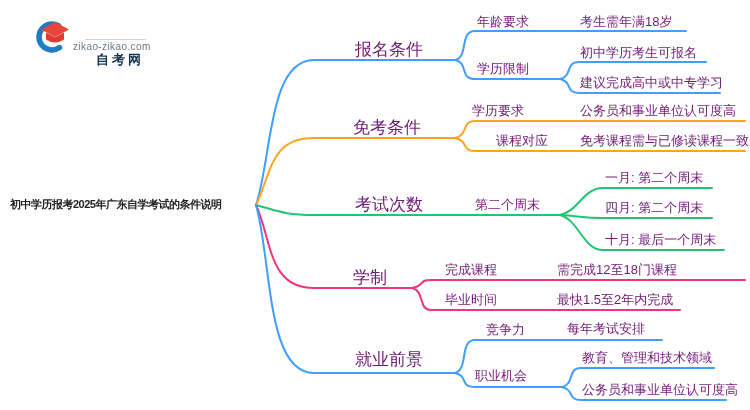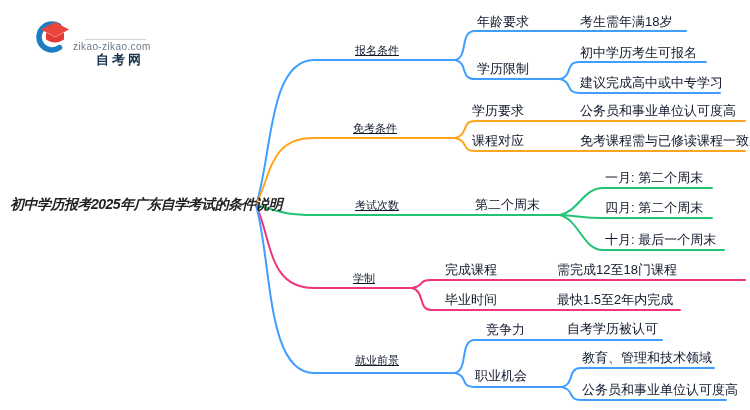--- a/index.html
+++ b/index.html
@@ -2,25 +2,25 @@
 <html><head>
 <meta charset="utf-8">
 <style>
   html,body{margin:0;padding:0;background:#fff;}
   .stage{
     position:relative;width:750px;height:410px;background:#ffffff;overflow:hidden;
     font-family:"Liberation Sans",sans-serif;color:#333;
   }
   .lines{position:absolute;left:0;top:0;width:750px;height:410px;}
   .node{
-    position:absolute;font-size:13px;line-height:16px;color:#0f172a;
+    position:absolute;font-size:13px;line-height:16px;color:#701a75;
     white-space:nowrap;cursor:default;
   }
-  .node.lvl1{font-size:11px;text-decoration:underline;}
-  .node.root{font-size:14px;font-weight:600;letter-spacing:-0.5px;color:#222;font-style:italic;}
+  .node.lvl1{font-size:17px;}
+  .node.root{font-size:11px;font-weight:600;letter-spacing:-0.5px;color:#222;}
   
   .logo{position:absolute;left:34px;top:18px;width:130px;height:36px;}
   .logo-icon{position:absolute;left:0;top:2px;}
   .logo-name{position:absolute;left:62px;top:3px;font-size:13px;font-weight:700;
     color:#16324f;letter-spacing:3px;margin-top:30px;}
   .logo-divider{position:absolute;left:51px;top:20.5px;width:61px;height:1px;background:#ccd4dc;}
   .logo-url{position:absolute;left:39px;top:23px;font-size:10px;color:#6b7a88;letter-spacing:0.4px;}
 </style>
 </head>
 <body>
@@ -76,35 +76,35 @@
   <div class="node lvl1" style="left:355px;top:42px">报名条件</div>
   <div class="node" style="left:477px;top:14px">年龄要求</div>
   <div class="node" style="left:580px;top:14px">考生需年满18岁</div>
   <div class="node" style="left:477px;top:61px">学历限制</div>
   <div class="node" style="left:580px;top:45px">初中学历考生可报名</div>
   <div class="node" style="left:580px;top:75px">建议完成高中或中专学习</div>
 
   <div class="node lvl1" style="left:353px;top:120px">免考条件</div>
   <div class="node" style="left:472px;top:103px">学历要求</div>
   <div class="node" style="left:580px;top:103px">公务员和事业单位认可度高</div>
-  <div class="node" style="left:472px;top:133px">课程对应</div>
+  <div class="node" style="left:496px;top:133px">课程对应</div>
   <div class="node" style="left:580px;top:133px">免考课程需与已修读课程一致</div>
 
   <div class="node lvl1" style="left:355px;top:197px">考试次数</div>
   <div class="node" style="left:475px;top:197px">第二个周末</div>
   <div class="node" style="left:605px;top:170px">一月: 第二个周末</div>
   <div class="node" style="left:605px;top:232px">十月: 最后一个周末</div>
   <div class="node" style="left:605px;top:200px">四月: 第二个周末</div>
 
   <div class="node lvl1" style="left:353px;top:270px">学制</div>
   <div class="node" style="left:445px;top:262px">完成课程</div>
   <div class="node" style="left:557px;top:262px">需完成12至18门课程</div>
   <div class="node" style="left:445px;top:292px">毕业时间</div>
   <div class="node" style="left:557px;top:292px">最快1.5至2年内完成</div>
 
   <div class="node lvl1" style="left:355px;top:352px">就业前景</div>
   <div class="node" style="left:486px;top:322px">竞争力</div>
-  <div class="node" style="left:567px;top:321px">自考学历被认可</div>
+  <div class="node" style="left:567px;top:321px">每年考试安排</div>
   <div class="node" style="left:475px;top:368px">职业机会</div>
   <div class="node" style="left:582px;top:382px">公务员和事业单位认可度高</div>
   <div class="node" style="left:582px;top:350px">教育、管理和技术领域</div>
 
 </div>
 
 </body></html>

